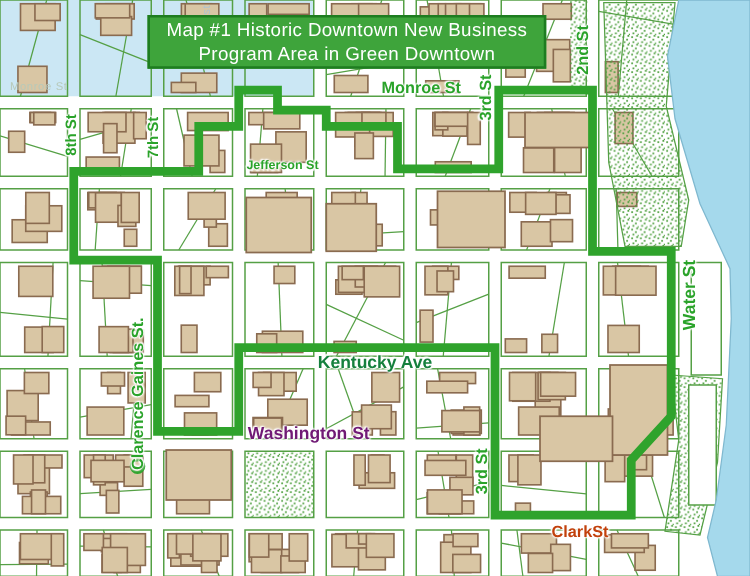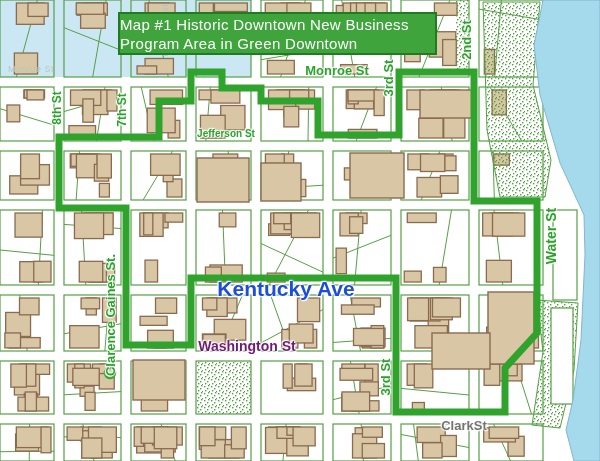--- a/index.html
+++ b/index.html
@@ -9,21 +9,21 @@
   }
   #base-svg{position:absolute;left:0;top:0;}
   .street-label{
     position:absolute;font-weight:bold;white-space:nowrap;
     text-shadow:0 0 2px #fff,0 0 2px #fff,0 0 3px #fff,1px 1px 1px #fff,-1px -1px 1px #fff;
     transform-origin:center center;
   }
   .street-label.faint{font-weight:normal;text-shadow:none;letter-spacing:.5px;}
   #title-banner{
     position:absolute;left:118px;top:12px;width:319px;height:43px;
-    display:flex;flex-direction:column;justify-content:center;align-items:flex-start;
+    display:flex;flex-direction:column;justify-content:center;align-items:center;
     text-align:center;font-size:15px;line-height:19px;font-weight:normal;
     letter-spacing:.3px;
     box-sizing:border-box;
   }
 </style>
 </head>
 <body>
 
 <div id="map-root">
   <svg id="base-svg" width="600" height="461" viewBox="0 0 600 461">
@@ -443,23 +443,23 @@
       <g>
         <polygon points="191,72 222,72 222,88 261,88 261,101 318,101 318,135 399,135 399,72 474,72 474,201 537,201 537,333 505,368 505,412 396,412 396,278 191,278 191,345 126,345 126,208 59,208 59,137 159,137 159,101 191,101" fill="none" stroke="#2fa32c" stroke-width="7" stroke-linejoin="miter"></polygon>
       </g>
     </svg>
 
   <div id="labels">
       <div class="street-label faint" style="left: 165px; top: 30px; font-size: 9px; color: rgb(174, 195, 207); transform: translate(-50%, -50%) rotate(-90deg);">North 8th st</div>
       <div class="street-label faint" style="left: 31px; top: 69px; font-size: 9px; color: rgb(183, 201, 185); transform: translate(-50%, -50%) rotate(0deg);">Monroe St</div>
       <div class="street-label" style="left: 337px; top: 70px; font-size: 13px; color: rgb(42, 163, 42); transform: translate(-50%, -50%) rotate(0deg);">Monroe St</div>
       <div class="street-label" style="left: 226px; top: 133px; font-size: 10px; color: rgb(42, 163, 42); transform: translate(-50%, -50%) rotate(0deg);">Jefferson St</div>
-      <div class="street-label" style="left: 286px; top: 289px; font-size: 21px; color: #1d4ed8; transform: translate(-50%, -50%) rotate(0deg);">Kentucky Ave</div>
+      <div class="street-label" style="left: 300px; top: 289px; font-size: 14px; color: #15803d; transform: translate(-50%, -50%) rotate(0deg);">Kentucky Ave</div>
       <div class="street-label" style="left: 247px; top: 346px; font-size: 14px; color: #701a75; transform: translate(-50%, -50%) rotate(0deg);">Washington St</div>
-      <div class="street-label" style="left: 464px; top: 425px; font-size: 13px; color: #737373; transform: translate(-50%, -50%) rotate(0deg);">ClarkSt</div>
+      <div class="street-label" style="left: 464px; top: 425px; font-size: 13px; color: #c2410c; transform: translate(-50%, -50%) rotate(0deg);">ClarkSt</div>
       <div class="street-label" style="left: 388px; top: 78px; font-size: 13px; color: rgb(42, 163, 42); transform: translate(-50%, -50%) rotate(-90deg);">3rd St</div>
       <div class="street-label" style="left: 385px; top: 377px; font-size: 13px; color: rgb(42, 163, 42); transform: translate(-50%, -50%) rotate(-90deg);">3rd St</div>
       <div class="street-label" style="left: 466px; top: 40px; font-size: 13px; color: rgb(42, 163, 42); transform: translate(-50%, -50%) rotate(-90deg);">2nd St</div>
       <div class="street-label" style="left: 551px; top: 236px; font-size: 14px; color: rgb(42, 163, 42); transform: translate(-50%, -50%) rotate(-90deg);">Water St</div>
       <div class="street-label" style="left: 57px; top: 108px; font-size: 12px; color: rgb(42, 163, 42); transform: translate(-50%, -50%) rotate(-90deg);">8th St</div>
       <div class="street-label" style="left: 122px; top: 110px; font-size: 12px; color: rgb(42, 163, 42); transform: translate(-50%, -50%) rotate(-90deg);">7th St</div>
       <div class="street-label" style="left: 110px; top: 315px; font-size: 13px; color: rgb(42, 163, 42); transform: translate(-50%, -50%) rotate(-90deg);">Clarence Gaines St.</div>
     </div>
 
   <div id="title-banner" style="background: rgb(62, 164, 59); border: 2px solid rgb(30, 125, 32); color: rgb(255, 255, 255);">

